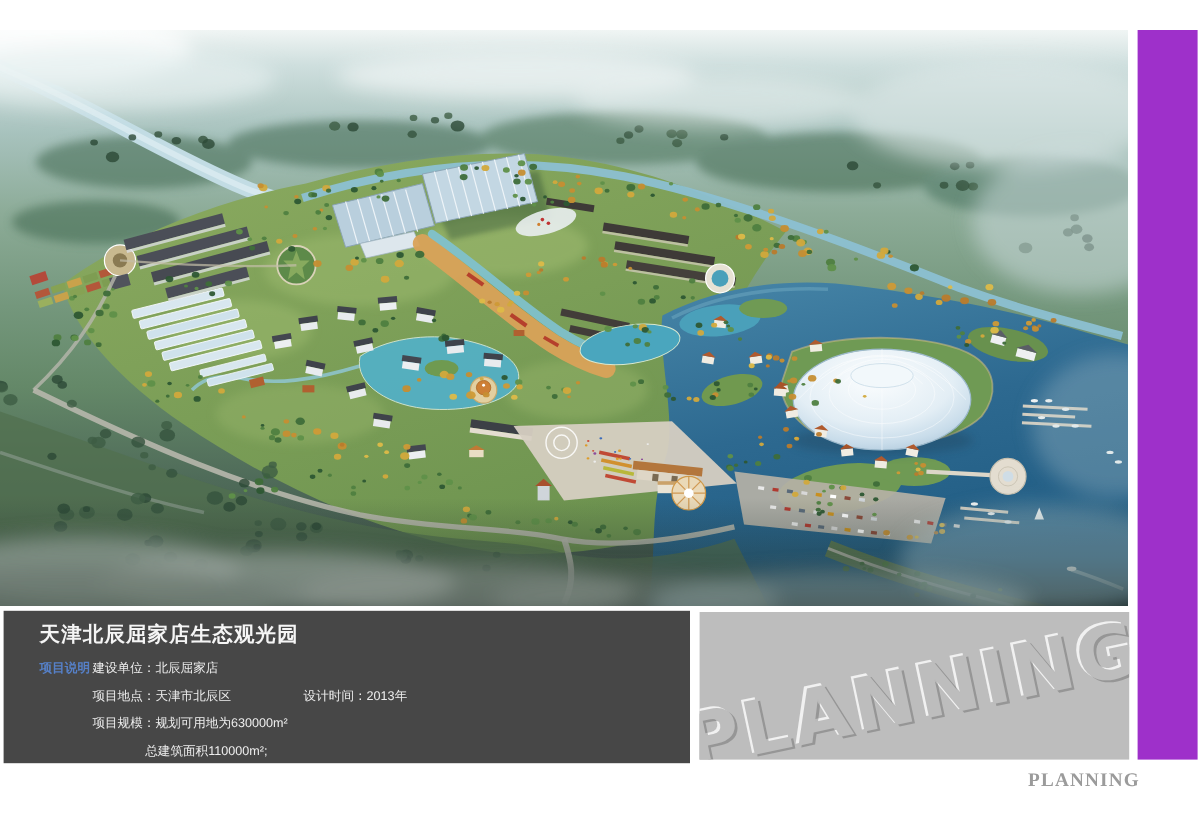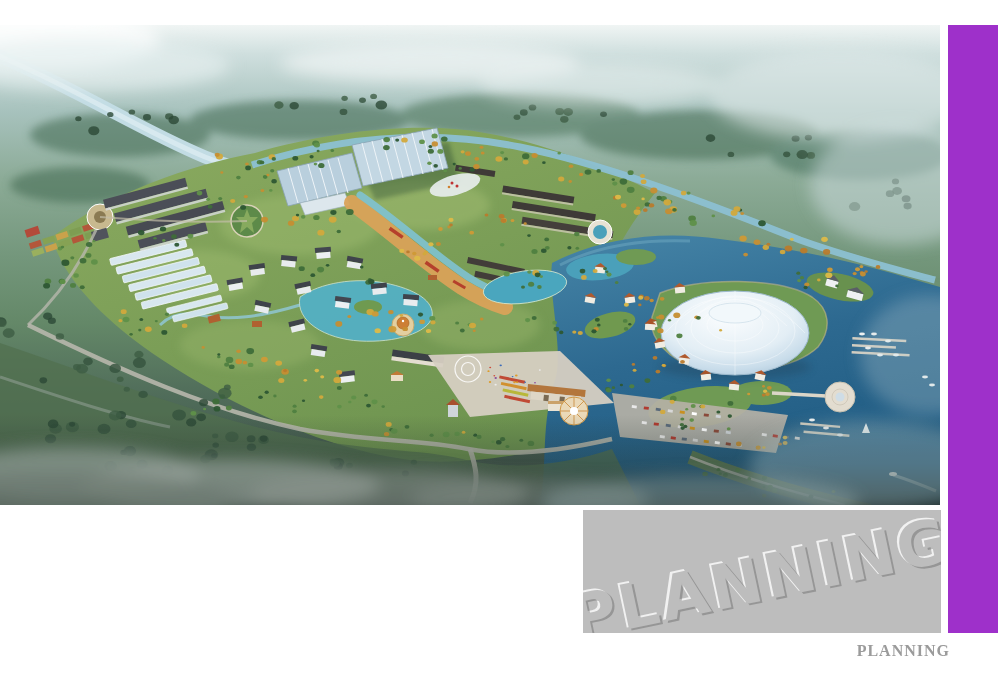--- a/index.html
+++ b/index.html
@@ -1042,20 +1042,29 @@
         <ellipse cx="60" cy="478" rx="180" ry="30" fill="#6d7a72" opacity=".8"></ellipse>
         <ellipse cx="530" cy="474" rx="120" ry="22" fill="#7d8a84" opacity=".5"></ellipse>
         <ellipse cx="700" cy="478" rx="160" ry="28" fill="#8fa5a6" opacity=".45"></ellipse>
         <ellipse cx="870" cy="440" rx="120" ry="45" fill="#a8bfc6" opacity=".35"></ellipse>
         <ellipse cx="930" cy="330" rx="70" ry="60" fill="#b9cdd2" opacity=".3"></ellipse>
       </g>
     </g>
   </svg>
   </div>
 
+  <div class="info-panel">
+    <div class="info-title">天津北辰屈家店生态观光园</div>
+    <div class="info-label">项目说明</div>
+    <div class="info-line l-builder">建设单位：北辰屈家店</div>
+    <div class="info-line l-location">项目地点：天津市北辰区</div>
+    <div class="info-line l-design">设计时间：2013年</div>
+    <div class="info-line l-scale">项目规模：规划可用地为630000m²</div>
+    <div class="info-line l-area">总建筑面积110000m²;</div>
+  </div>
 
   <div class="gray-panel">
     <div class="wm-rot">
       <div class="wm wm-light">PLANNING</div>
       <div class="wm wm-dark">PLANNING</div>
       <div class="wm wm-face">PLANNING</div>
     </div>
   </div>
 
   <div class="purple-stripe"></div>

